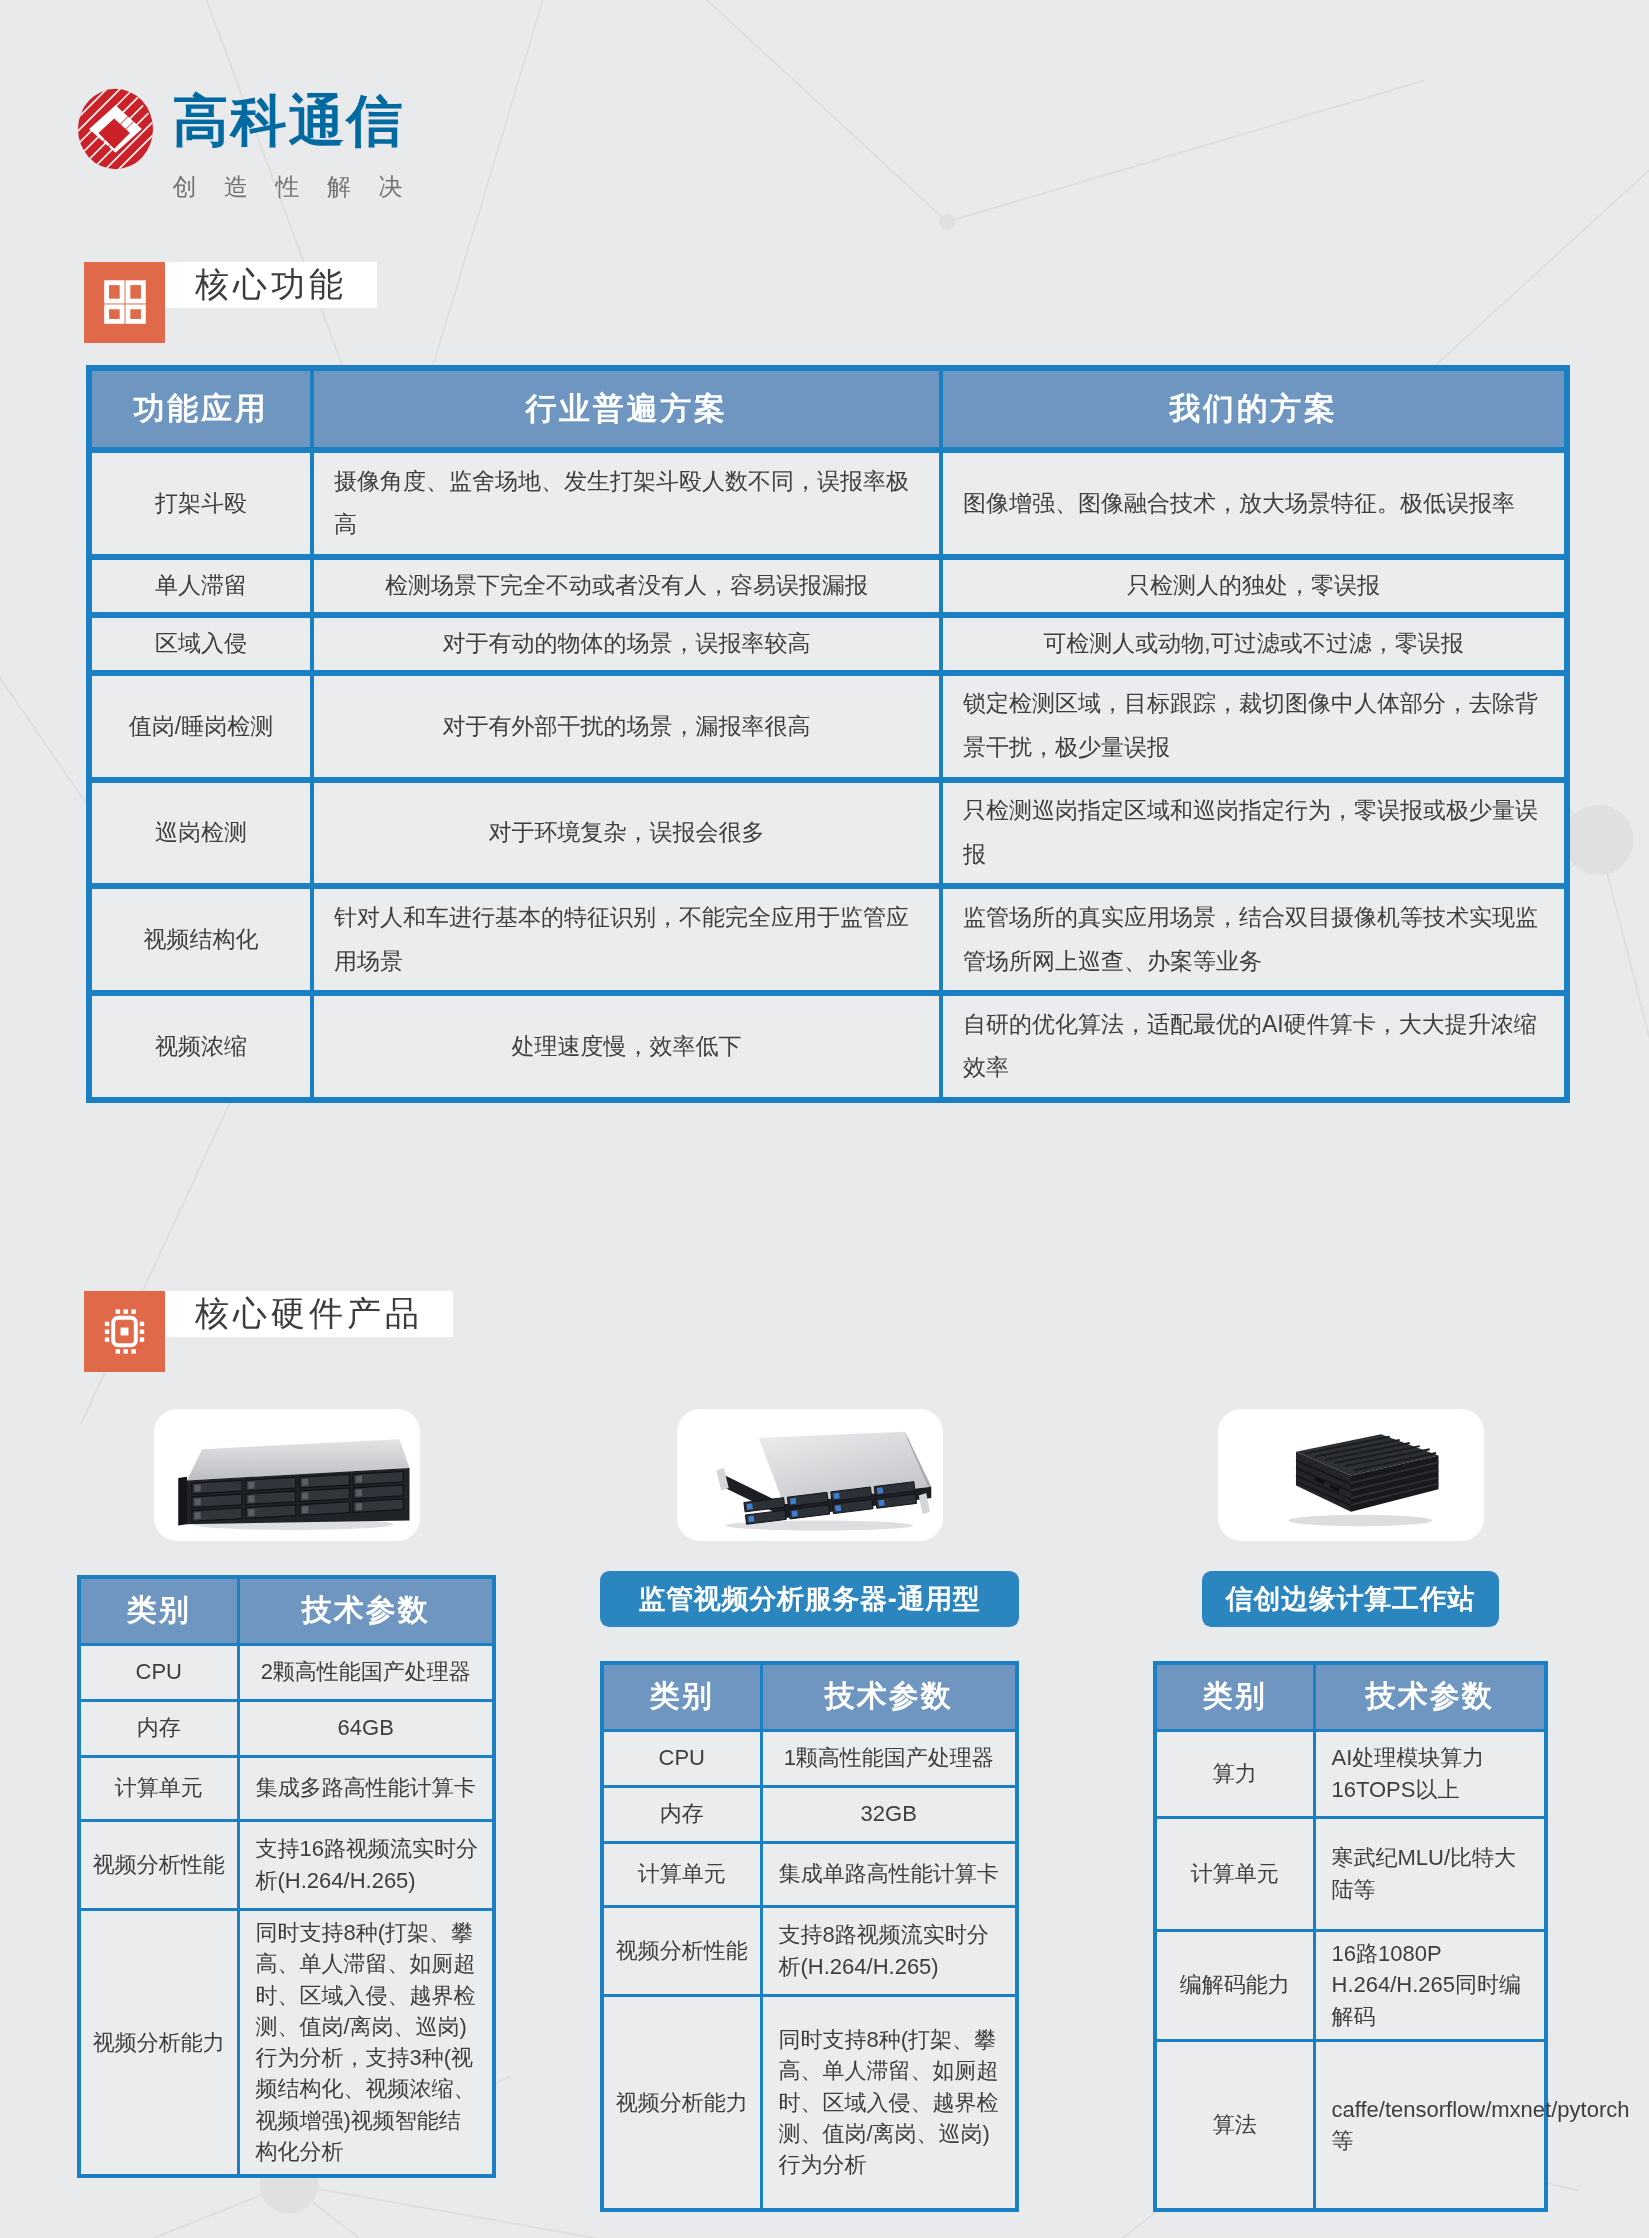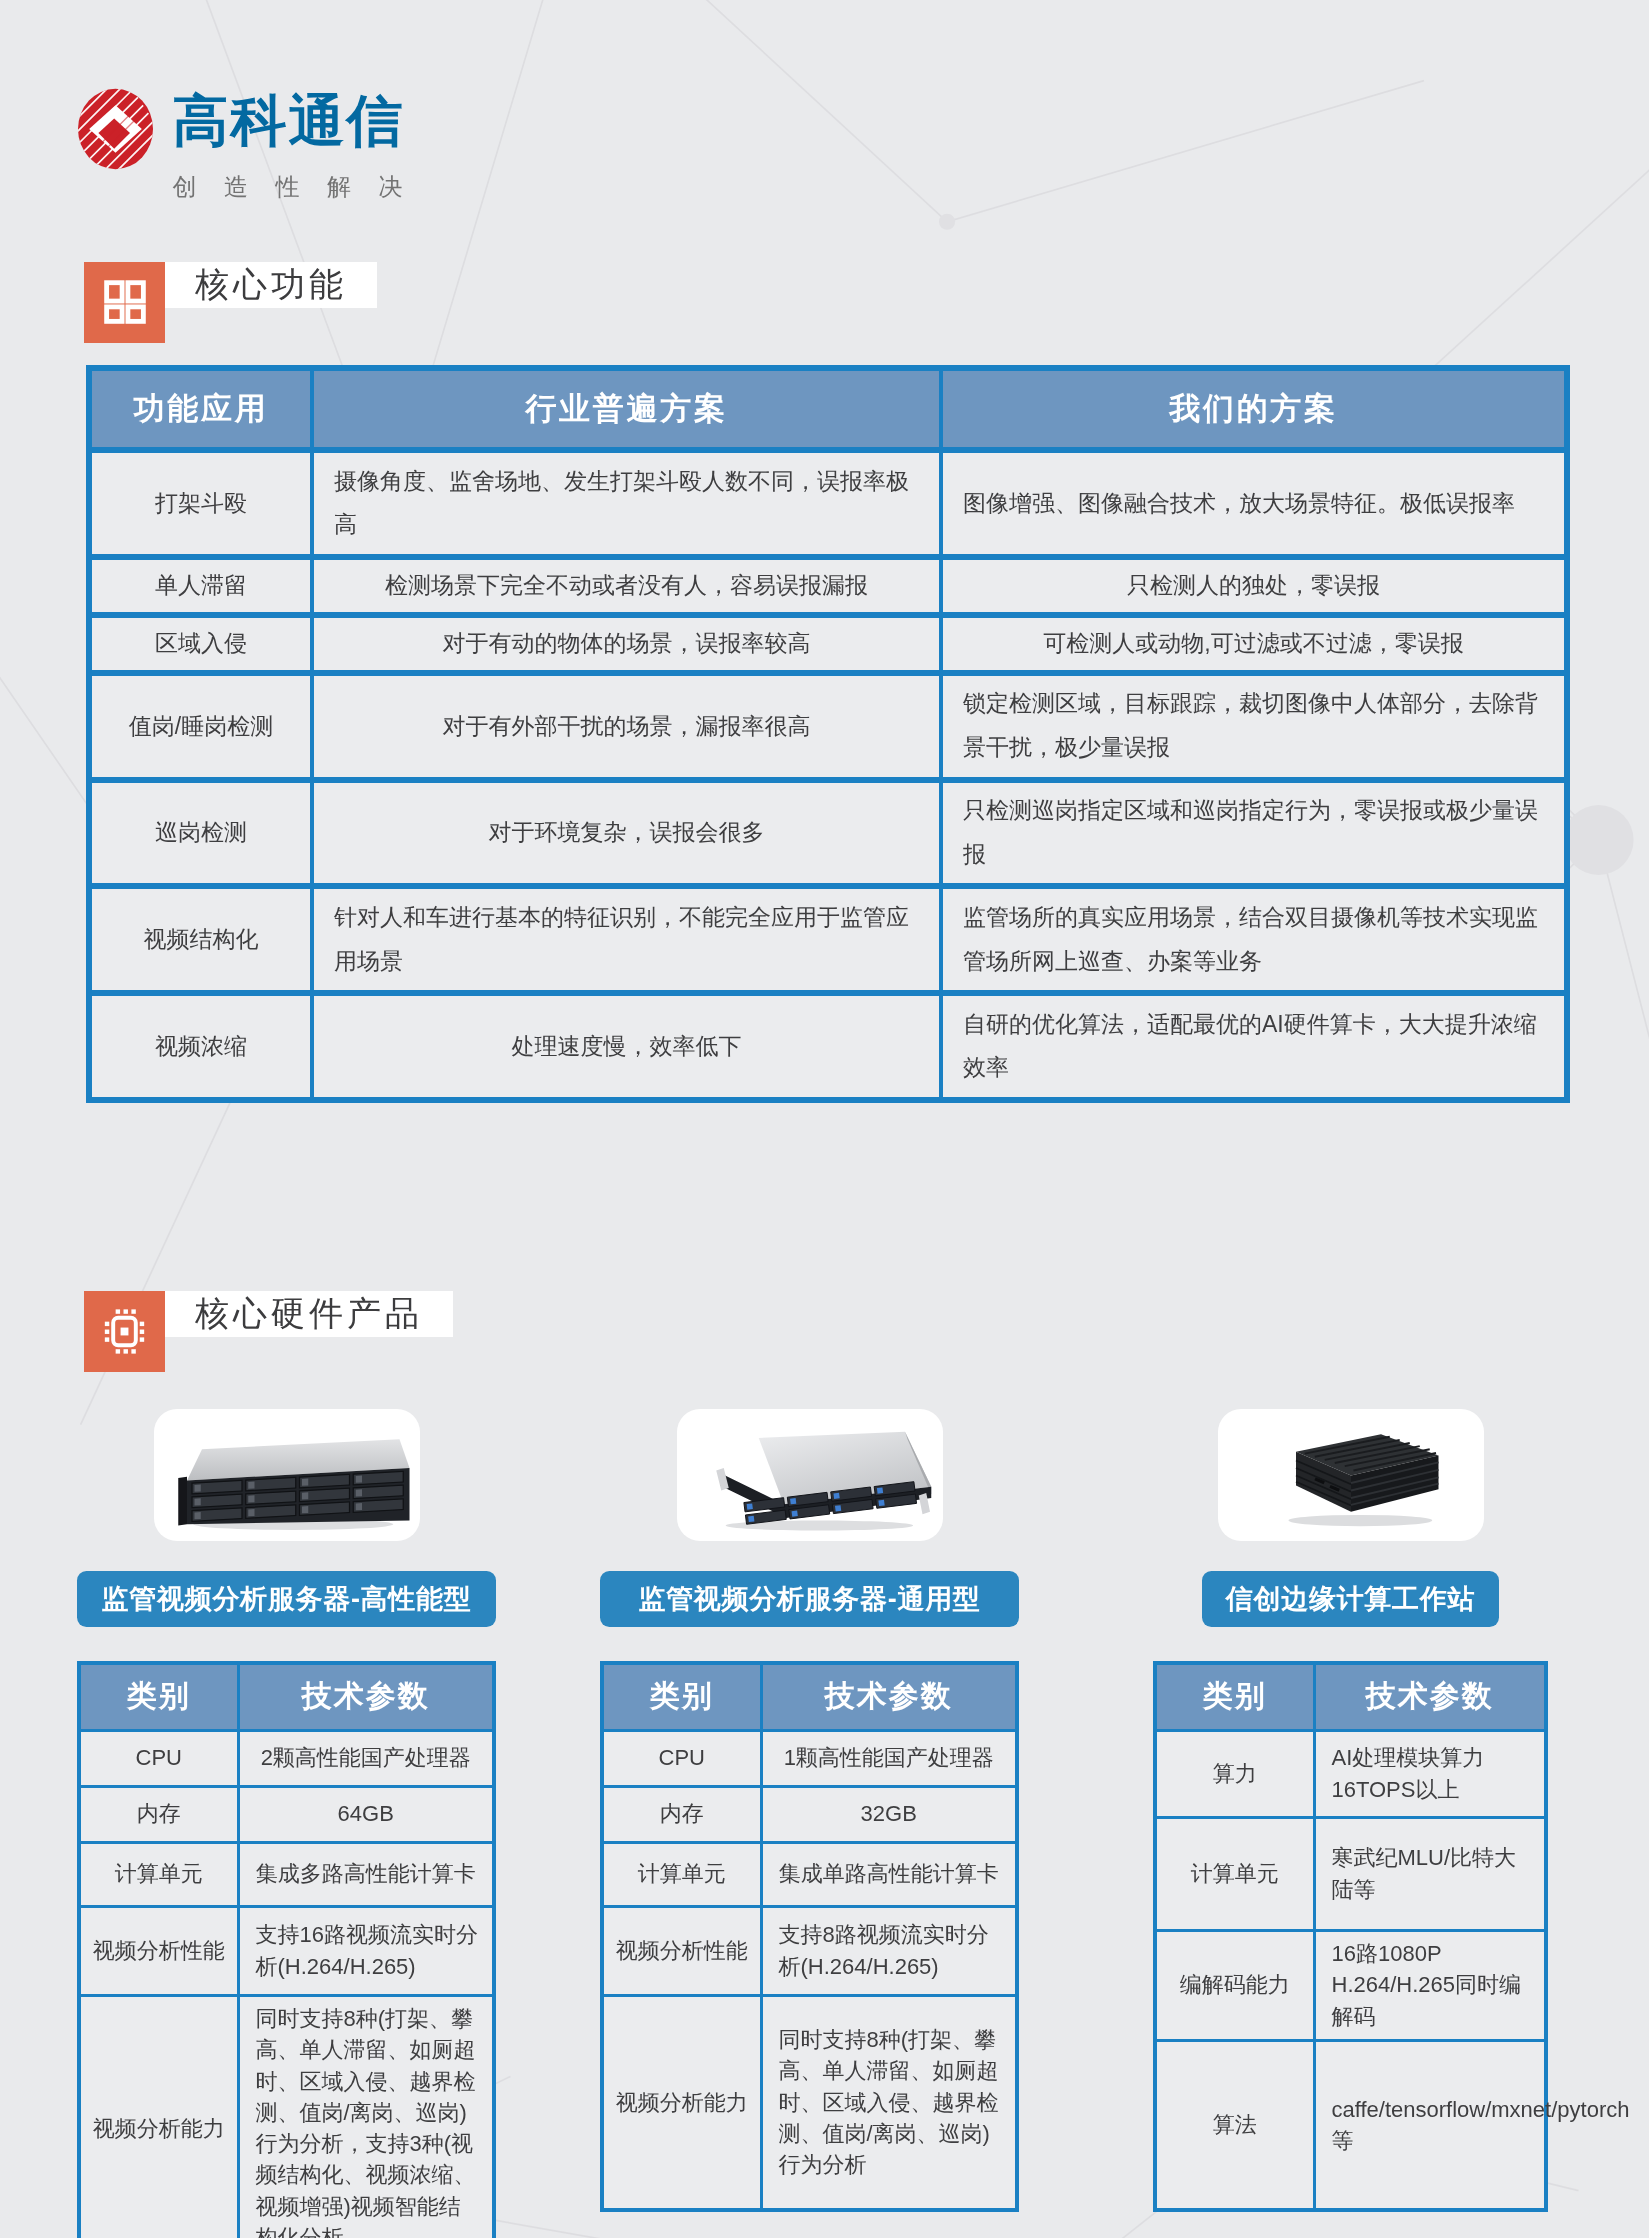--- a/index.html
+++ b/index.html
@@ -258,23 +258,20 @@
                 <rect x="310" y="140" width="10" height="11"></rect>
               <rect x="52" y="162" width="10" height="11"></rect>
                 <rect x="138" y="162" width="10" height="11"></rect>
                 <rect x="224" y="162" width="10" height="11"></rect>
                 <rect x="310" y="162" width="10" height="11"></rect>
             </g>
           </g>
         </g>
       </svg>
     </div>
-    <div class="pill full">
-      <span>监管视频分析服务器-高性能型</span>
-    </div>
     <table class="spec">
       <colgroup>
           <col style="width:159px">
           <col>
         </colgroup>
       <tbody>
           <tr class="sh">
         <th>类别</th>
         <th>技术参数</th>
       </tr>

